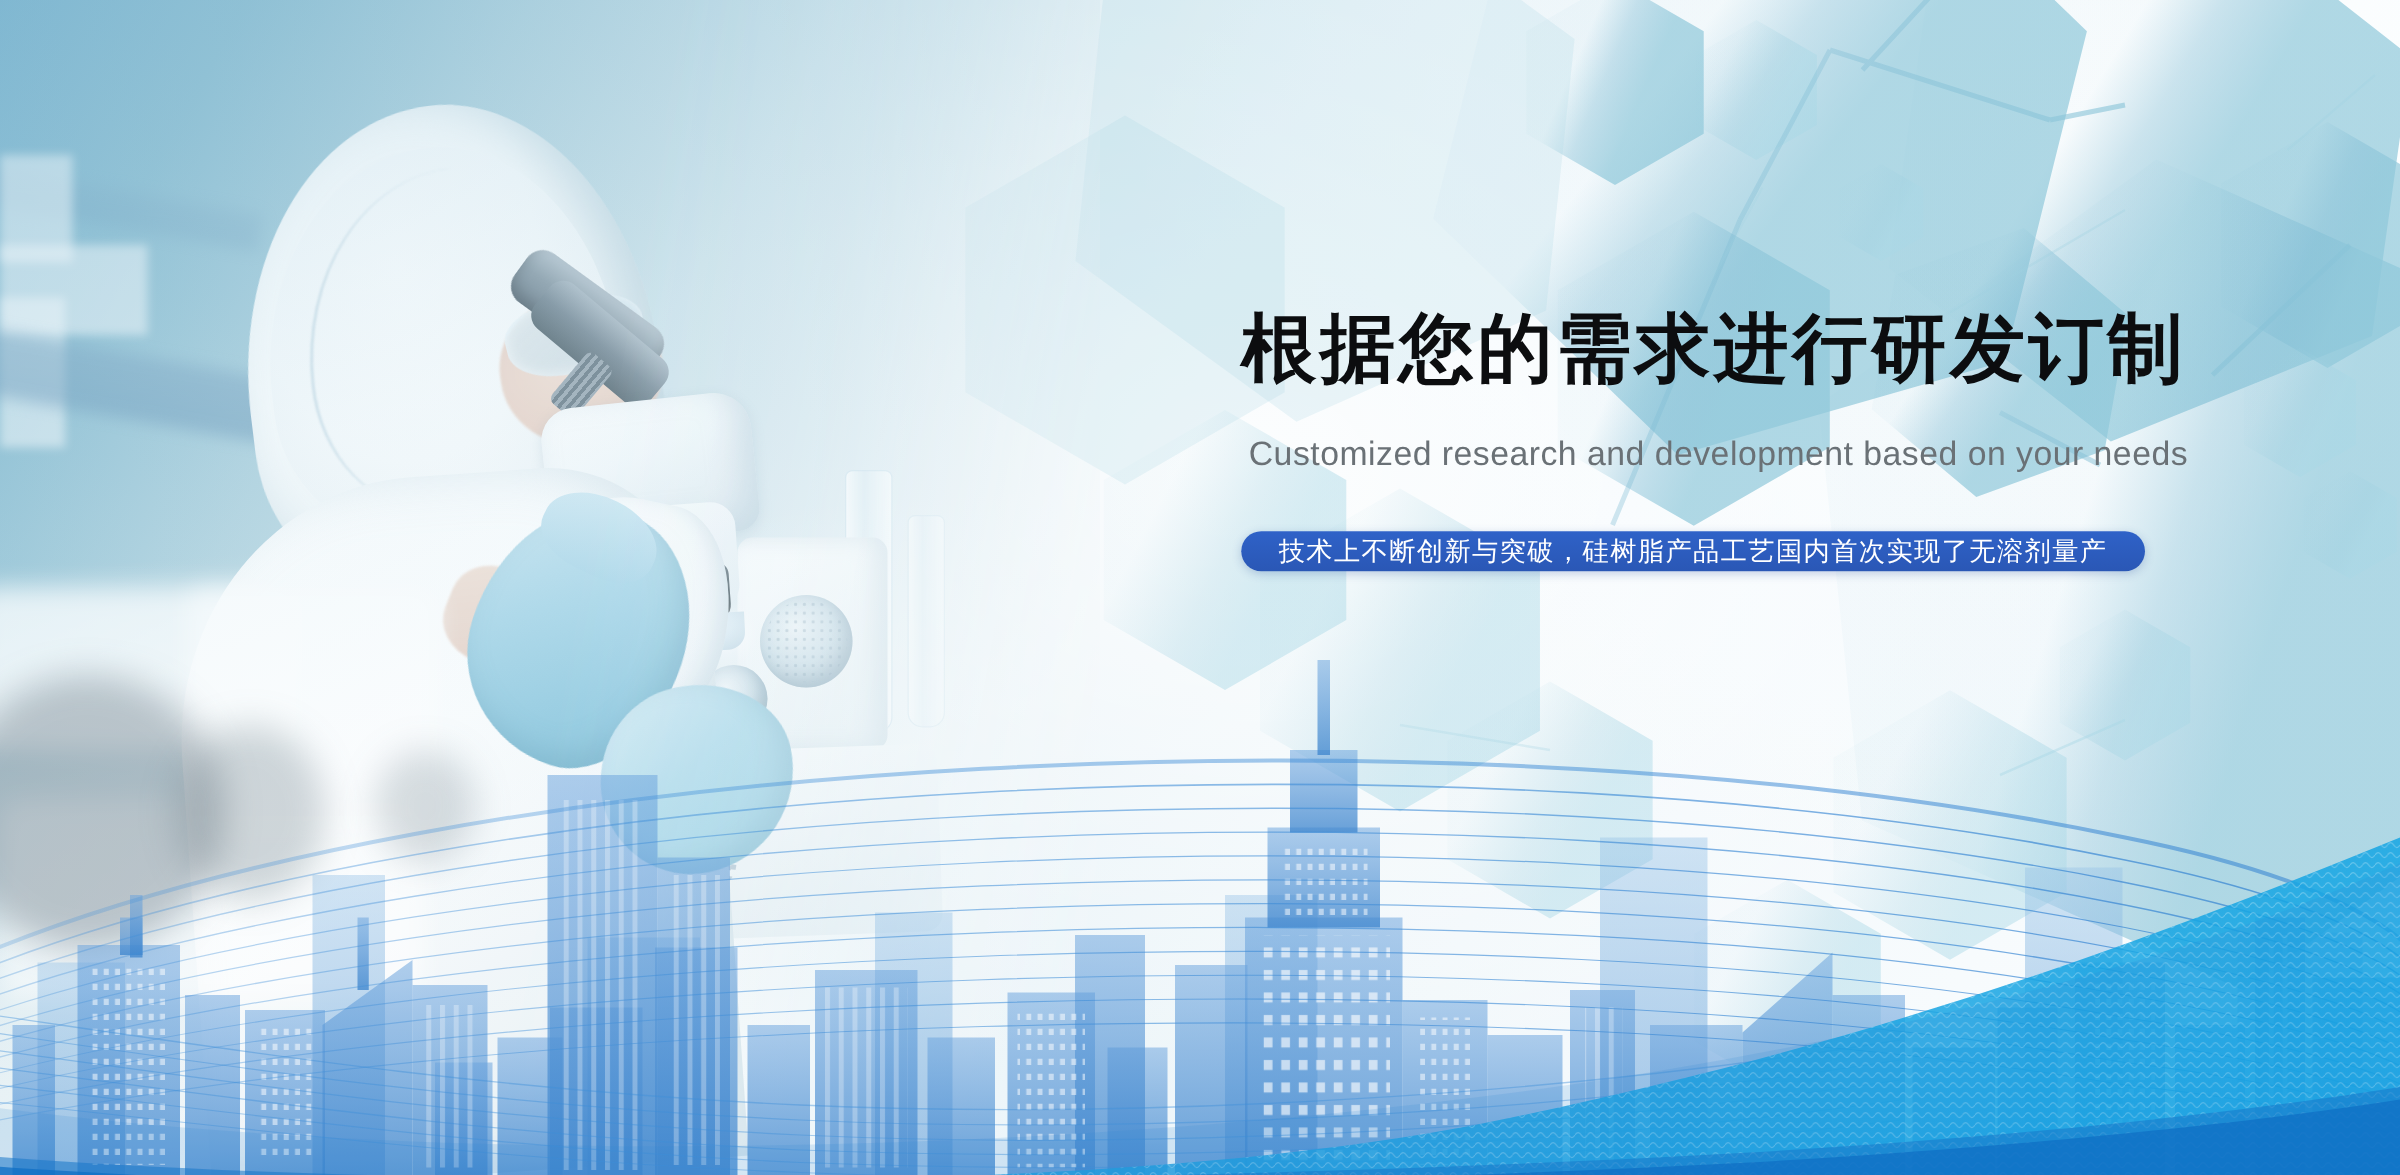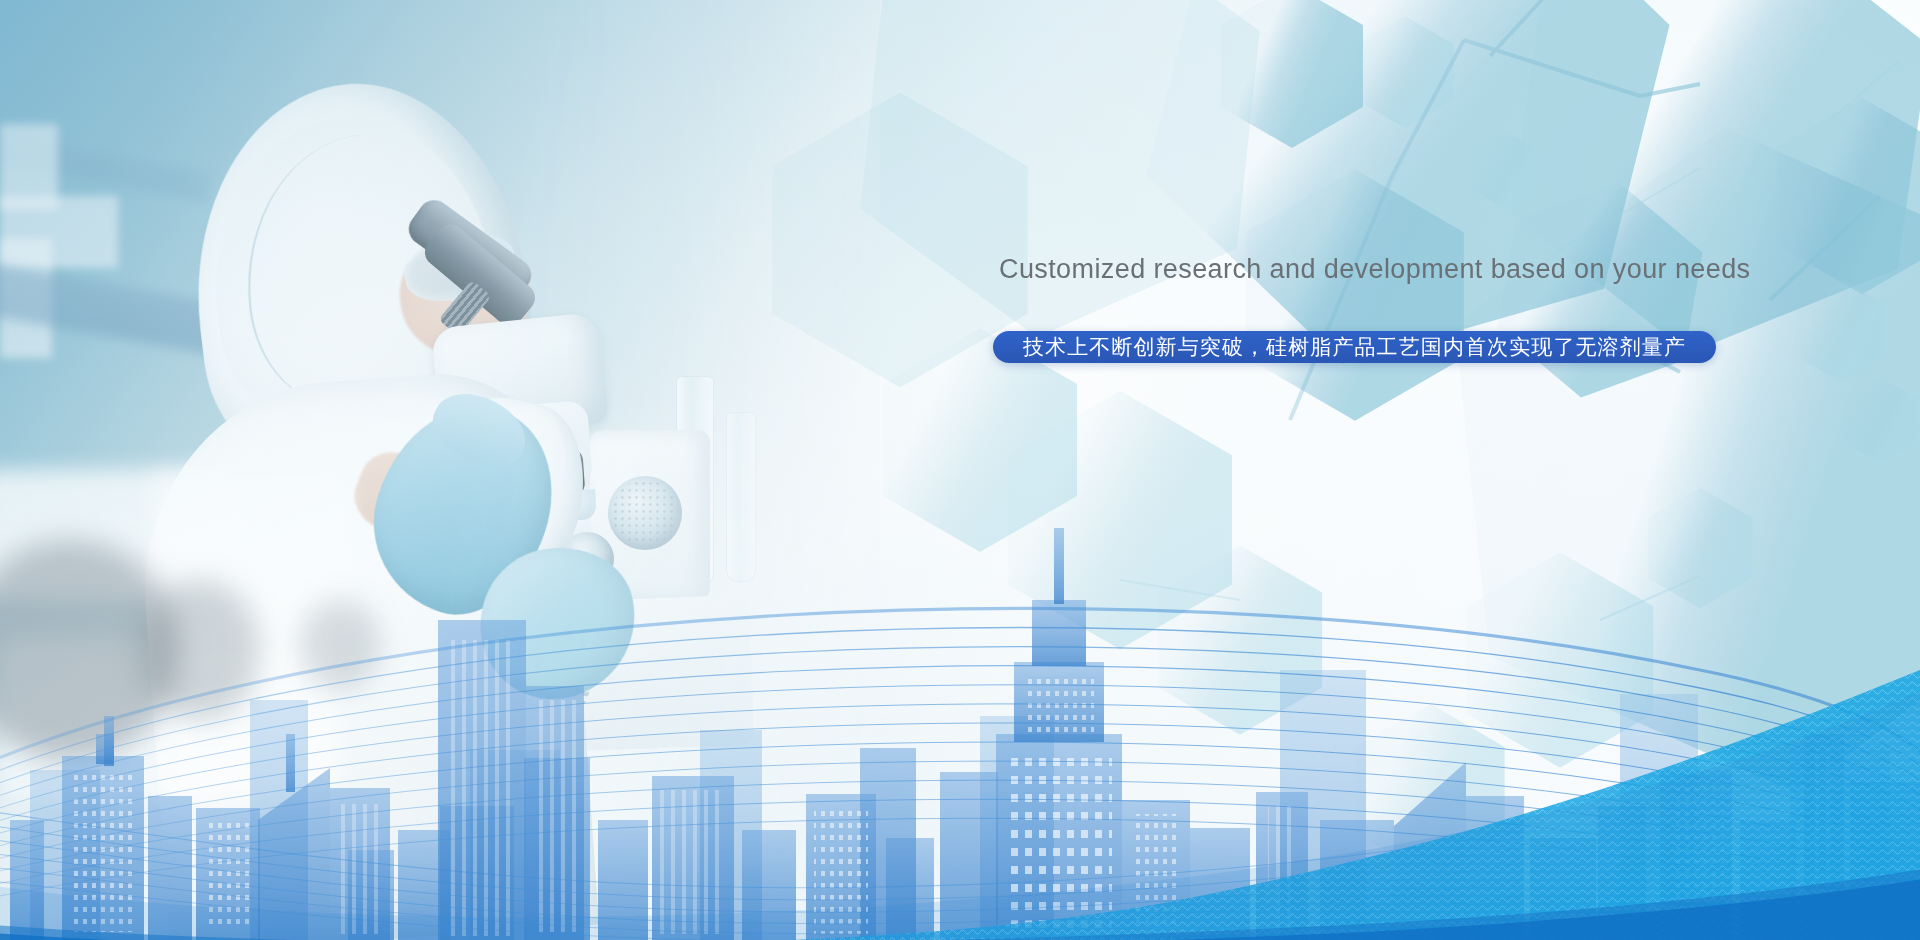--- a/index.html
+++ b/index.html
@@ -244,21 +244,21 @@
   .waves{position:absolute; left:0; bottom:0; width:1920px; height:460px;}
 
   
   .content{position:absolute; left:993px; top:248px; width:840px;}
   .headline{
     font-family:"DejaVu Sans","Liberation Sans",sans-serif;
     font-size:60px; font-weight:700; color:#0c0d0f;
     letter-spacing:3px; line-height:1.06; white-space:nowrap;
   }
   .subtitle{
-    margin-top:6px; margin-left:6px;
+    margin-top:36px; margin-left:6px;
     font-family:"Liberation Sans","DejaVu Sans",sans-serif;
     font-size:27px; font-weight:400; color:#6a7176;
     letter-spacing:.4px; white-space:nowrap;
   }
   .tagline{
     margin-top:46px;
     display:inline-flex; align-items:center; justify-content:center;
     height:32px; padding:0 30px;
     background:linear-gradient(180deg,#2f62c8 0%,#2a57b5 100%);
     border-radius:22px;
@@ -519,17 +519,18 @@
     <path d="M1920,190 C 1700,280 1480,360 1180,420 C 980,458 700,470 400,462 L 400,460 L 1920,460 Z" fill="url(#wvSolid)" opacity="0.92"></path>
     <path d="M1920,190 C 1700,280 1480,360 1180,420 C 980,458 700,470 400,462 L 400,460 L 1920,460 Z" fill="url(#mesh)" opacity="0.9"></path>
 
     <path d="M-20,404 C 300,448 760,450 1180,398 C 1520,356 1780,276 1930,206 L1930,460 L-20,460 Z" fill="#2f86d2" fill-opacity="0.16"></path>
 
     <path d="M-20,444 C 320,472 900,470 1400,442 C 1640,428 1820,406 1930,388 L1930,460 L-20,460 Z" fill="#1877c9" fill-opacity="0.55"></path>
     <path d="M-20,452 C 320,478 900,476 1400,450 C 1640,436 1820,416 1930,398 L1930,460 L-20,460 Z" fill="#0f6fc4" fill-opacity="0.75"></path>
   </svg>
 
   <div class="content">
+    <div class="headline">根据您的需求进行研发订制</div>
     <div class="subtitle">Customized research and development based on your needs</div>
     <div class="tagline">技术上不断创新与突破，硅树脂产品工艺国内首次实现了无溶剂量产</div>
   </div>
 
 </div>
 
 </body></html>

